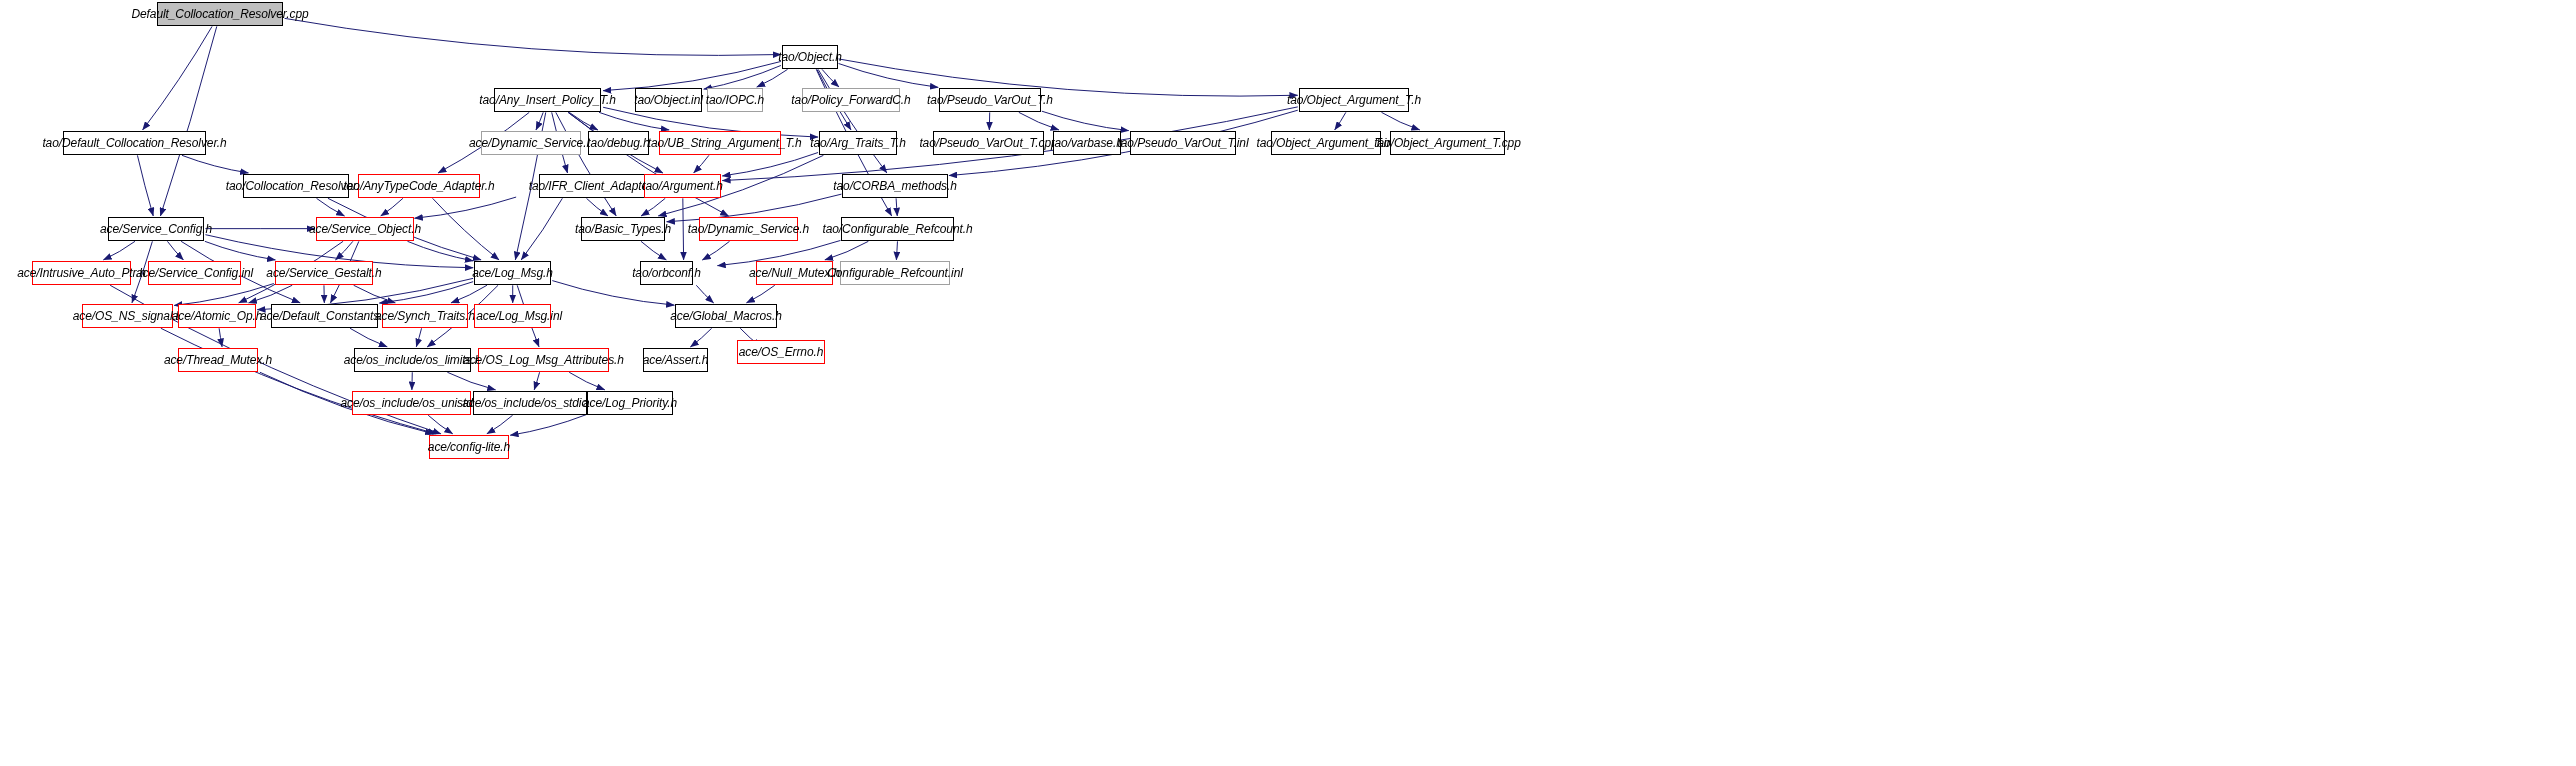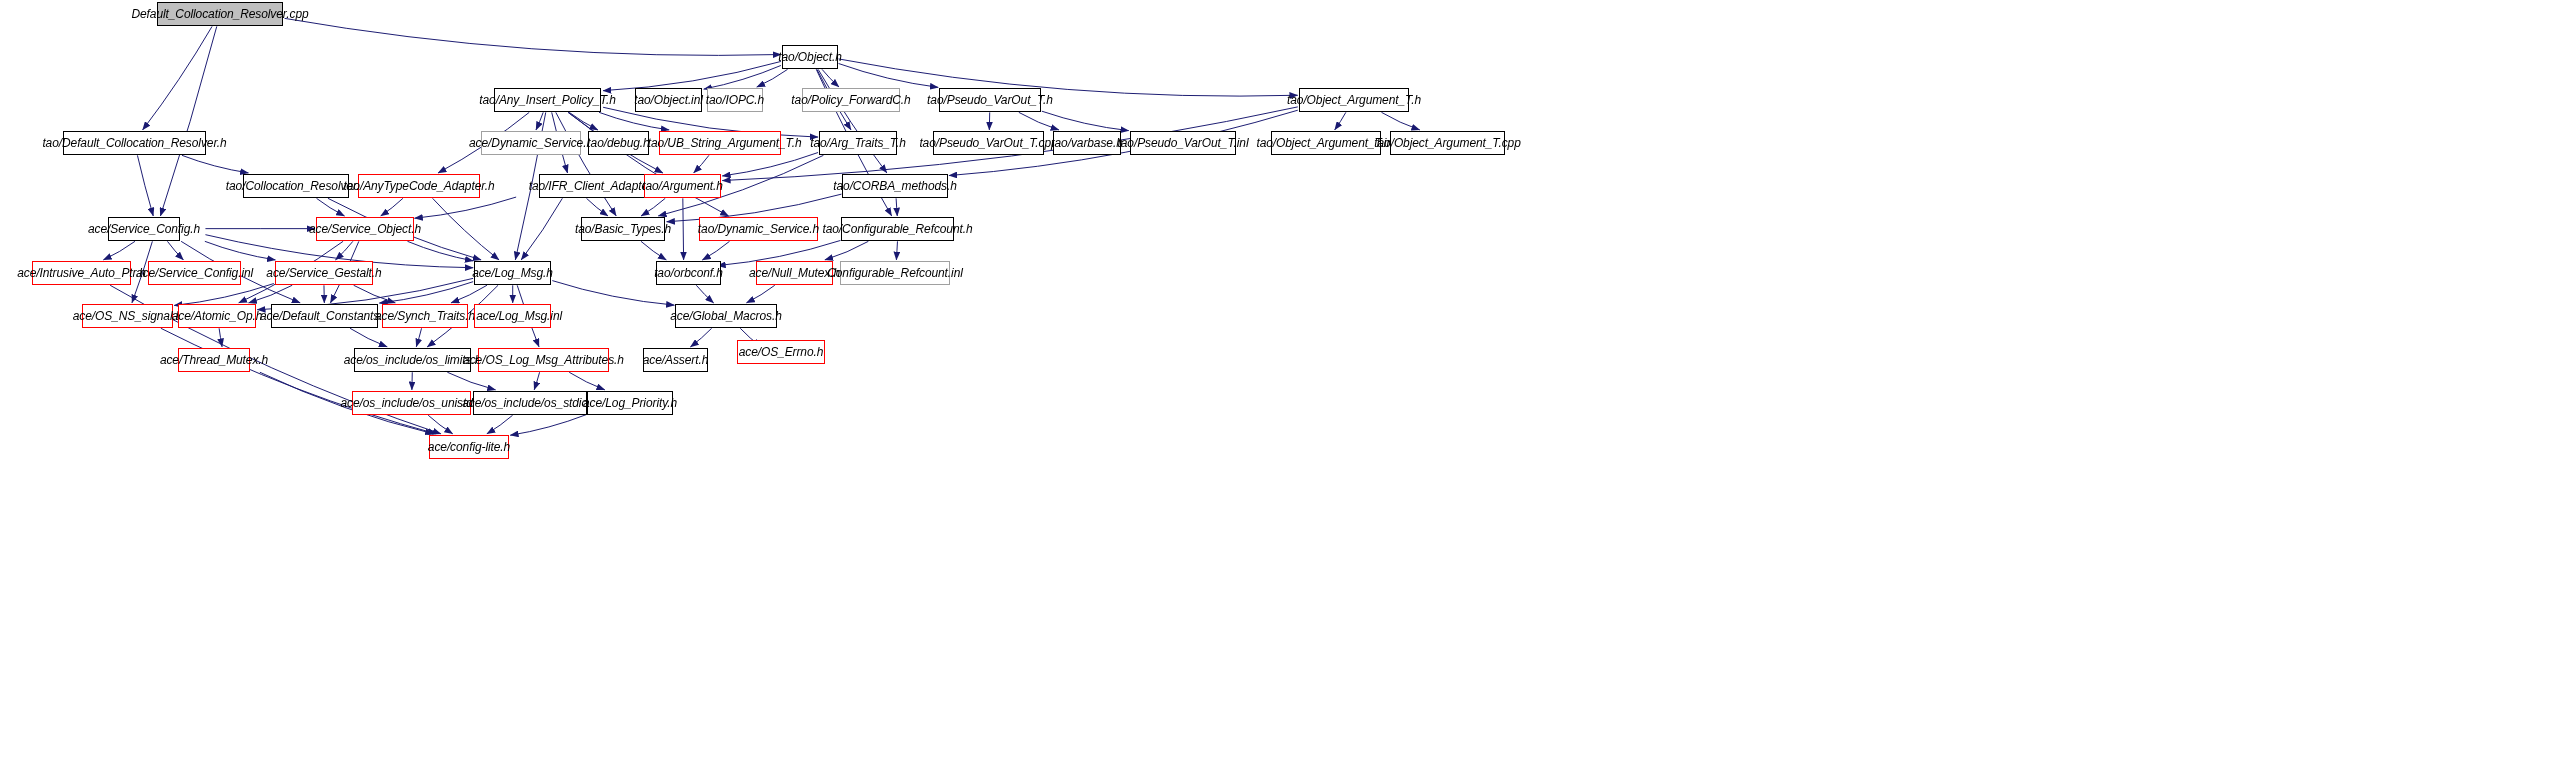--- a/index.html
+++ b/index.html
@@ -194,48 +194,48 @@
     </div>
     <div class="node" style="left: 539px; top: 174px; width: 112px;">
       <span>tao/IFR_Client_Adapter.h</span>
     </div>
     <div class="node red" style="left: 644px; top: 174px; width: 77px;">
       <span>tao/Argument.h</span>
     </div>
     <div class="node" style="left: 842px; top: 174px; width: 106px;">
       <span>tao/CORBA_methods.h</span>
     </div>
-    <div class="node" style="left: 108px; top: 217px; width: 72px;">
+    <div class="node" style="left: 108px; top: 217px; width: 96px;">
       <span>ace/Service_Config.h</span>
     </div>
     <div class="node red" style="left: 316px; top: 217px; width: 98px;">
       <span>ace/Service_Object.h</span>
     </div>
     <div class="node" style="left: 581px; top: 217px; width: 84px;">
       <span>tao/Basic_Types.h</span>
     </div>
-    <div class="node red" style="left: 699px; top: 217px; width: 119px;">
+    <div class="node red" style="left: 699px; top: 217px; width: 99px;">
       <span>tao/Dynamic_Service.h</span>
     </div>
     <div class="node" style="left: 841px; top: 217px; width: 113px;">
       <span>tao/Configurable_Refcount.h</span>
     </div>
     <div class="node red" style="left: 32px; top: 261px; width: 99px;">
       <span>ace/Intrusive_Auto_Ptr.h</span>
     </div>
     <div class="node red" style="left: 148px; top: 261px; width: 93px;">
       <span>ace/Service_Config.inl</span>
     </div>
     <div class="node red" style="left: 275px; top: 261px; width: 98px;">
       <span>ace/Service_Gestalt.h</span>
     </div>
     <div class="node" style="left: 474px; top: 261px; width: 77px;">
       <span>ace/Log_Msg.h</span>
     </div>
-    <div class="node" style="left: 656px; top: 261px; width: 65px;">
+    <div class="node" style="left: 640px; top: 261px; width: 53px;">
       <span>tao/orbconf.h</span>
     </div>
     <div class="node red" style="left: 756px; top: 261px; width: 77px;">
       <span>ace/Null_Mutex.h</span>
     </div>
     <div class="node gray" style="left: 840px; top: 261px; width: 110px;">
       <span>Configurable_Refcount.inl</span>
     </div>
     <div class="node red" style="left: 82px; top: 304px; width: 91px;">
       <span>ace/OS_NS_signal.h</span>
@@ -248,21 +248,21 @@
     </div>
     <div class="node red" style="left: 382px; top: 304px; width: 86px;">
       <span>ace/Synch_Traits.h</span>
     </div>
     <div class="node red" style="left: 474px; top: 304px; width: 77px; padding-left: 20px;">
       <span>ace/Log_Msg.inl</span>
     </div>
     <div class="node" style="left: 675px; top: 304px; width: 102px;">
       <span>ace/Global_Macros.h</span>
     </div>
-    <div class="node red" style="left: 178px; top: 348px; width: 72px;">
+    <div class="node red" style="left: 178px; top: 348px; width: 80px;">
       <span>ace/Thread_Mutex.h</span>
     </div>
     <div class="node" style="left: 354px; top: 348px; width: 117px;">
       <span>ace/os_include/os_limits.h</span>
     </div>
     <div class="node red" style="left: 478px; top: 348px; width: 131px;">
       <span>ace/OS_Log_Msg_Attributes.h</span>
     </div>
     <div class="node" style="left: 643px; top: 348px; width: 65px;">
       <span>ace/Assert.h</span>

